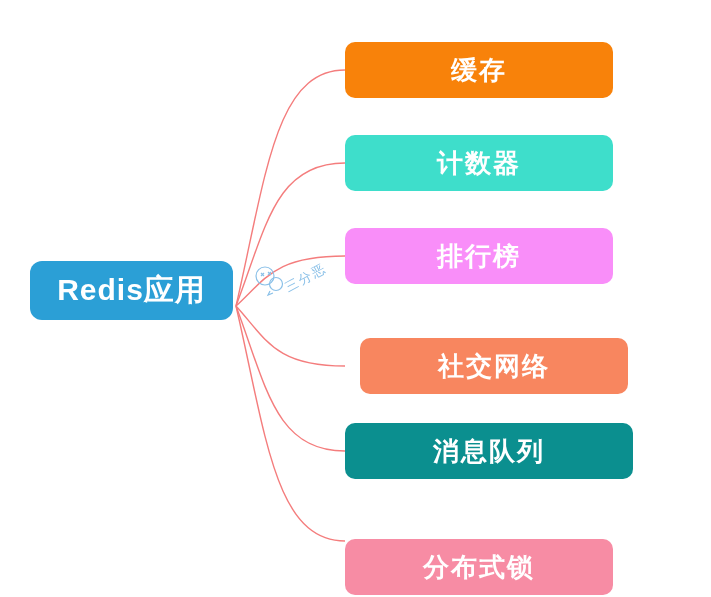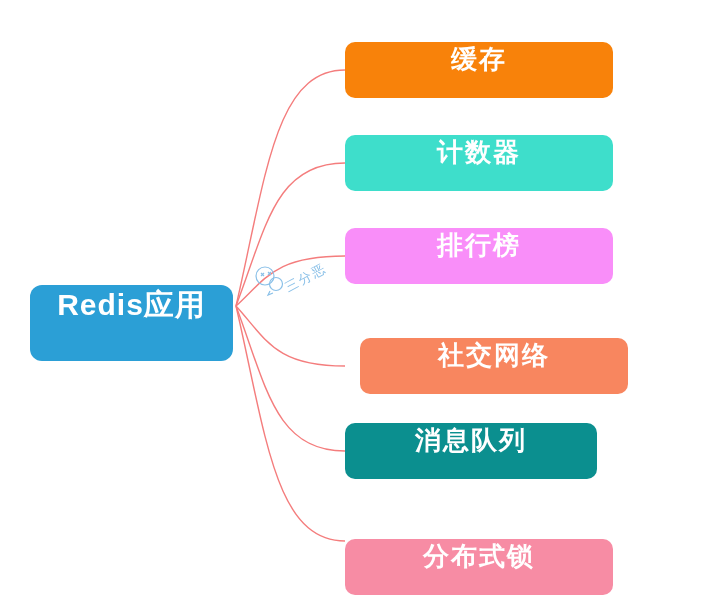--- a/index.html
+++ b/index.html
@@ -13,21 +13,21 @@
   }
   .connector-layer {
     position: absolute;
     left: 0; top: 0;
     width: 711px; height: 597px;
     pointer-events: none;
   }
   .node {
     position: absolute;
     display: flex;
-    align-items: flex-start;
+    align-items: center;
     justify-content: center;
     color: #ffffff;
     font-weight: bold;
     box-sizing: border-box;
     cursor: default;
   }
   .root-node {
     border-radius: 12px;
     font-size: 30px;
     letter-spacing: 1px;
@@ -62,41 +62,41 @@
         <circle cx="265" cy="276" r="9"></circle>
         <circle cx="276" cy="284" r="6.5"></circle>
         <path d="M270 291 l-2 4 l5 -2"></path>
         <path d="M261 273 l3 3 M264 273 l-3 3"></path>
         <path d="M268 272 l3 3 M271 272 l-3 3"></path>
       </g>
       <text class="wm-text" x="288" y="292" transform="rotate(-28 288 292)" fill="#8AC0E8">三分恶</text>
     </g>
   </svg>
 
-  <div class="node root-node" id="root-node" style="left: 30px; top: 285px; width: 203px; height: 76px; background: rgb(43, 159, 214); color: rgb(255, 255, 255);">
+  <div class="node root-node" id="root-node" style="left: 30px; top: 261px; width: 203px; height: 59px; background: rgb(43, 159, 214); color: rgb(255, 255, 255);">
     <span>Redis应用</span>
   </div>
 
   <div class="node branch-node" style="left: 345px; top: 42px; width: 268px; height: 56px; background: rgb(248, 130, 10); color: rgb(255, 255, 255);">
     <span>缓存</span>
   </div>
 
   <div class="node branch-node" style="left: 345px; top: 228px; width: 268px; height: 56px; background: rgb(249, 142, 249); color: rgb(255, 255, 255);">
     <span>排行榜</span>
   </div>
 
   <div class="node branch-node" style="left: 345px; top: 135px; width: 268px; height: 56px; background: rgb(62, 222, 203); color: rgb(255, 255, 255);">
     <span>计数器</span>
   </div>
 
   <div class="node branch-node" style="left: 345px; top: 338px; width: 268px; height: 56px; background: rgb(248, 134, 95); color: rgb(255, 255, 255); margin-left: 15px;">
     <span>社交网络</span>
   </div>
 
-  <div class="node branch-node" style="left: 345px; top: 423px; width: 252px; height: 56px; background: rgb(11, 143, 143); color: rgb(255, 255, 255);">
+  <div class="node branch-node" style="left: 345px; top: 423px; width: 288px; height: 56px; background: rgb(11, 143, 143); color: rgb(255, 255, 255);">
     <span>消息队列</span>
   </div>
 
   <div class="node branch-node" style="left: 345px; top: 513px; width: 268px; height: 56px; background: rgb(247, 140, 164); color: rgb(255, 255, 255); margin-top: 26px;">
     <span>分布式锁</span>
   </div>
 
 </div>
 
 </body></html>

